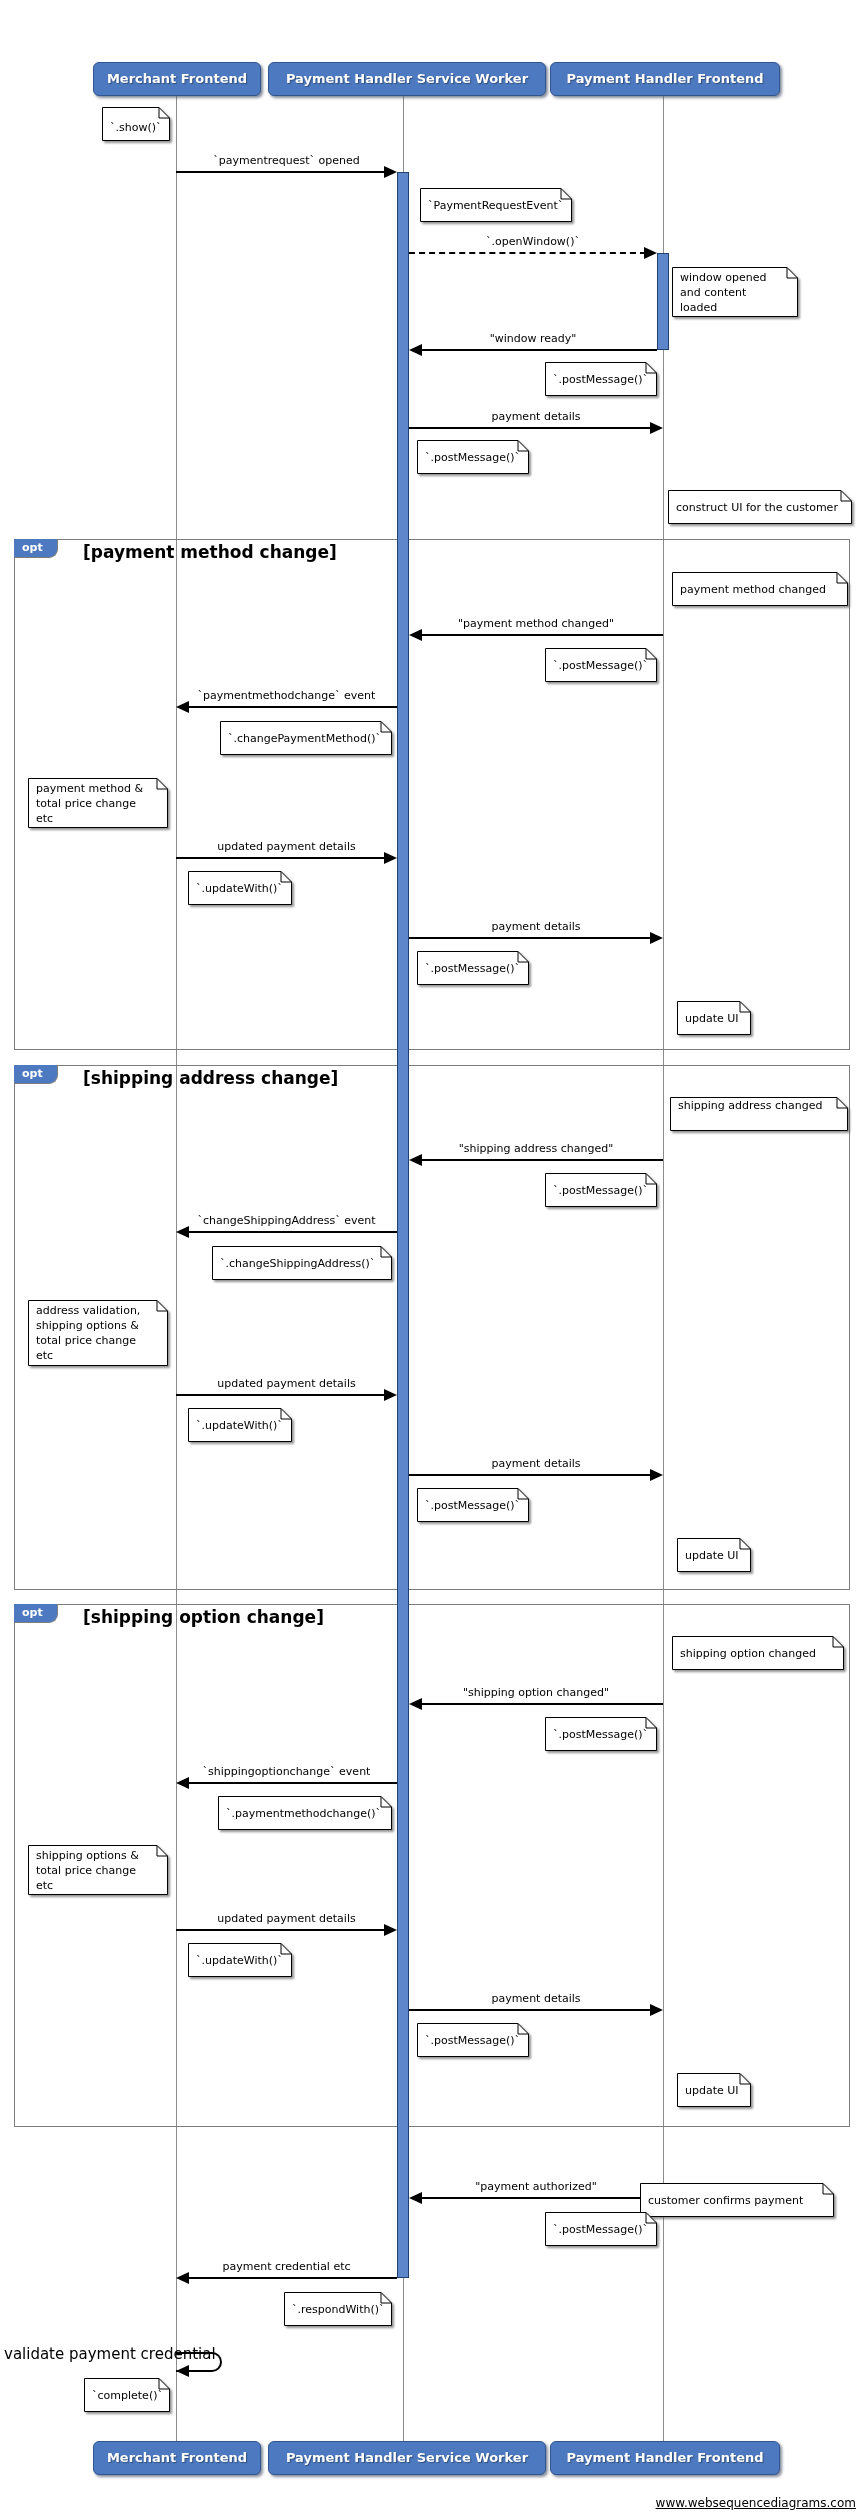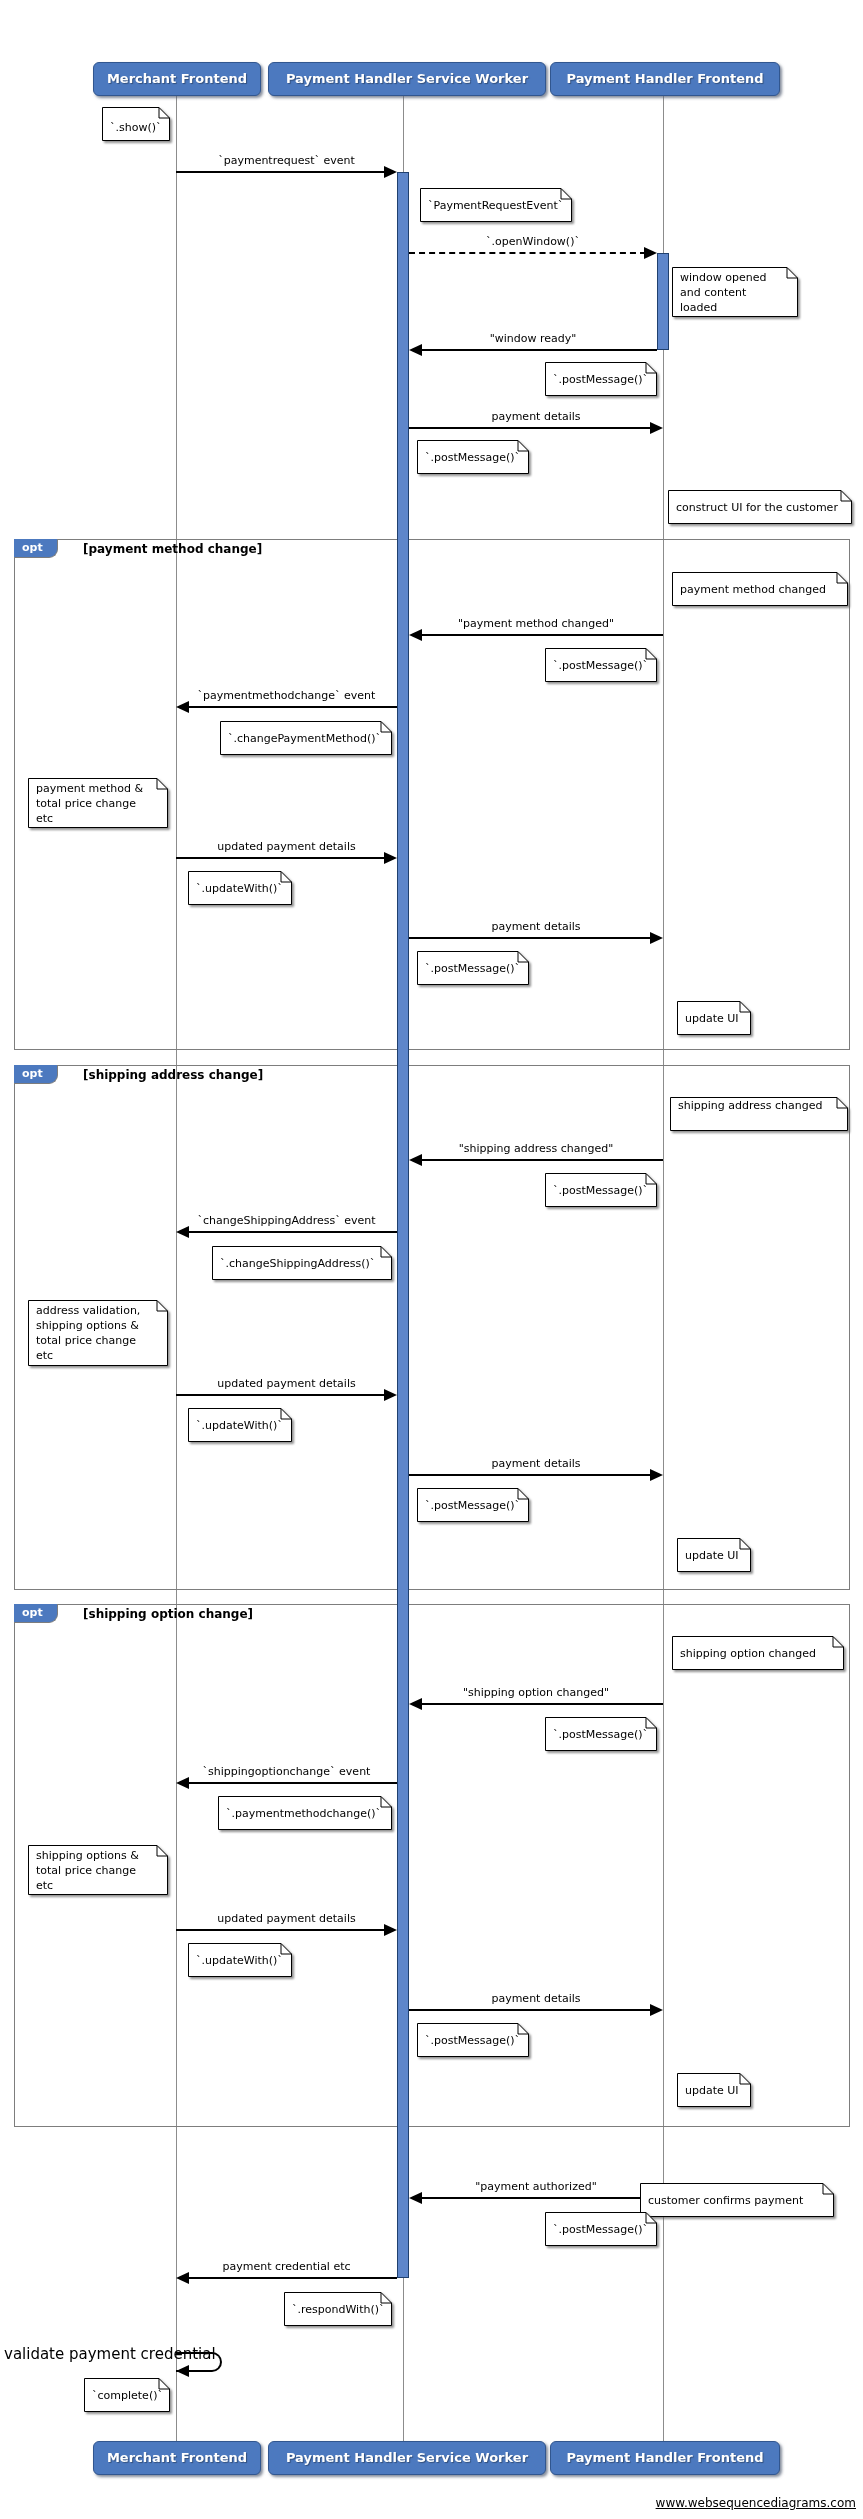--- a/index.html
+++ b/index.html
@@ -15,21 +15,21 @@
            background:#4c79bf; border:1px solid #31568f; border-radius:6px;
            color:#fff; font-size:13px; font-weight:bold;
            box-shadow:2px 2px 3px rgba(90,100,120,0.75);
            text-shadow:1px 1px 1px rgba(0,0,0,0.35); }
   .activation { position:absolute; background:#5e86ca; border:1px solid #20406e; box-sizing:border-box; }
   .frag { position:absolute; border:1px solid #7d7d7d; box-sizing:border-box; }
   .frag-tab { position:absolute; background:#4c79bf; color:#fff; font-weight:bold;
               font-size:11px; line-height:18px; padding:0 14px 0 8px;
               border-right:1px solid #7d7d7d; border-bottom:1px solid #7d7d7d;
               border-bottom-right-radius:9px; }
-  .frag-cond { position:absolute; font-weight:bold; font-size:12px; white-space:nowrap; }
+  .frag-cond { position:absolute; font-weight:bold; font-size:17px; white-space:nowrap; }
   .msg-line { position:absolute; height:0; }
   .msg-solid { border-top:2px solid #000; }
   .msg-dashed { border-top:2px dashed #000; }
   .msg-label { position:absolute; transform:translateX(-50%); white-space:nowrap;
                font-size:11px; background:#fff; padding:0 2px; }
   .arrow { position:absolute; width:0; height:0;
            border-top:6px solid transparent; border-bottom:6px solid transparent; }
   .arrow-r { border-left:13px solid #000; }
   .arrow-l { border-right:13px solid #000; }
   .note { position:absolute; }
@@ -56,21 +56,21 @@
     <div class="frag" style="position: absolute; left: 14px; top: 1065px; width: 836px; height: 525px;"></div>
     <div class="frag-tab" style="position: absolute; left: 14px; top: 1065px;">opt</div>
     <div class="frag-cond" style="position: absolute; left: 83px; top: 1068px;">[shipping address change]</div>
     <div class="frag" style="position: absolute; left: 14px; top: 1604px; width: 836px; height: 523px;"></div>
     <div class="frag-tab" style="position: absolute; left: 14px; top: 1604px;">opt</div>
     <div class="frag-cond" style="position: absolute; left: 83px; top: 1607px;">[shipping option change]</div>
     <div class="activation" style="position: absolute; left: 397px; top: 172px; width: 12px; height: 2106px;"></div>
     <div class="activation" style="position: absolute; left: 657px; top: 253px; width: 12px; height: 97px;"></div>
     <div class="msg-line msg-solid" style="position: absolute; left: 176px; top: 171px; width: 210px;"></div>
     <div class="arrow arrow-r" style="position: absolute; left: 384px; top: 166px;"></div>
-    <div class="msg-label" style="position: absolute; left: 286.5px; top: 154px;">`paymentrequest` event</div>
+    <div class="msg-label" style="position: absolute; left: 286.5px; top: 154px;">`paymentrequest` opened</div>
     <div class="msg-line msg-dashed" style="position: absolute; left: 409px; top: 252px; width: 237px;"></div>
     <div class="arrow arrow-r" style="position: absolute; left: 644px; top: 247px;"></div>
     <div class="msg-label" style="position: absolute; left: 533px; top: 235px;">`.openWindow()`</div>
     <div class="msg-line msg-solid" style="position: absolute; left: 420px; top: 349px; width: 237px;"></div>
     <div class="arrow arrow-l" style="position: absolute; left: 409px; top: 344px;"></div>
     <div class="msg-label" style="position: absolute; left: 533px; top: 332px;">"window ready"</div>
     <div class="msg-line msg-solid" style="position: absolute; left: 409px; top: 427px; width: 243px;"></div>
     <div class="arrow arrow-r" style="position: absolute; left: 650px; top: 422px;"></div>
     <div class="msg-label" style="position: absolute; left: 536px; top: 410px;">payment details</div>
     <div class="msg-line msg-solid" style="position: absolute; left: 420px; top: 634px; width: 243px;"></div>

